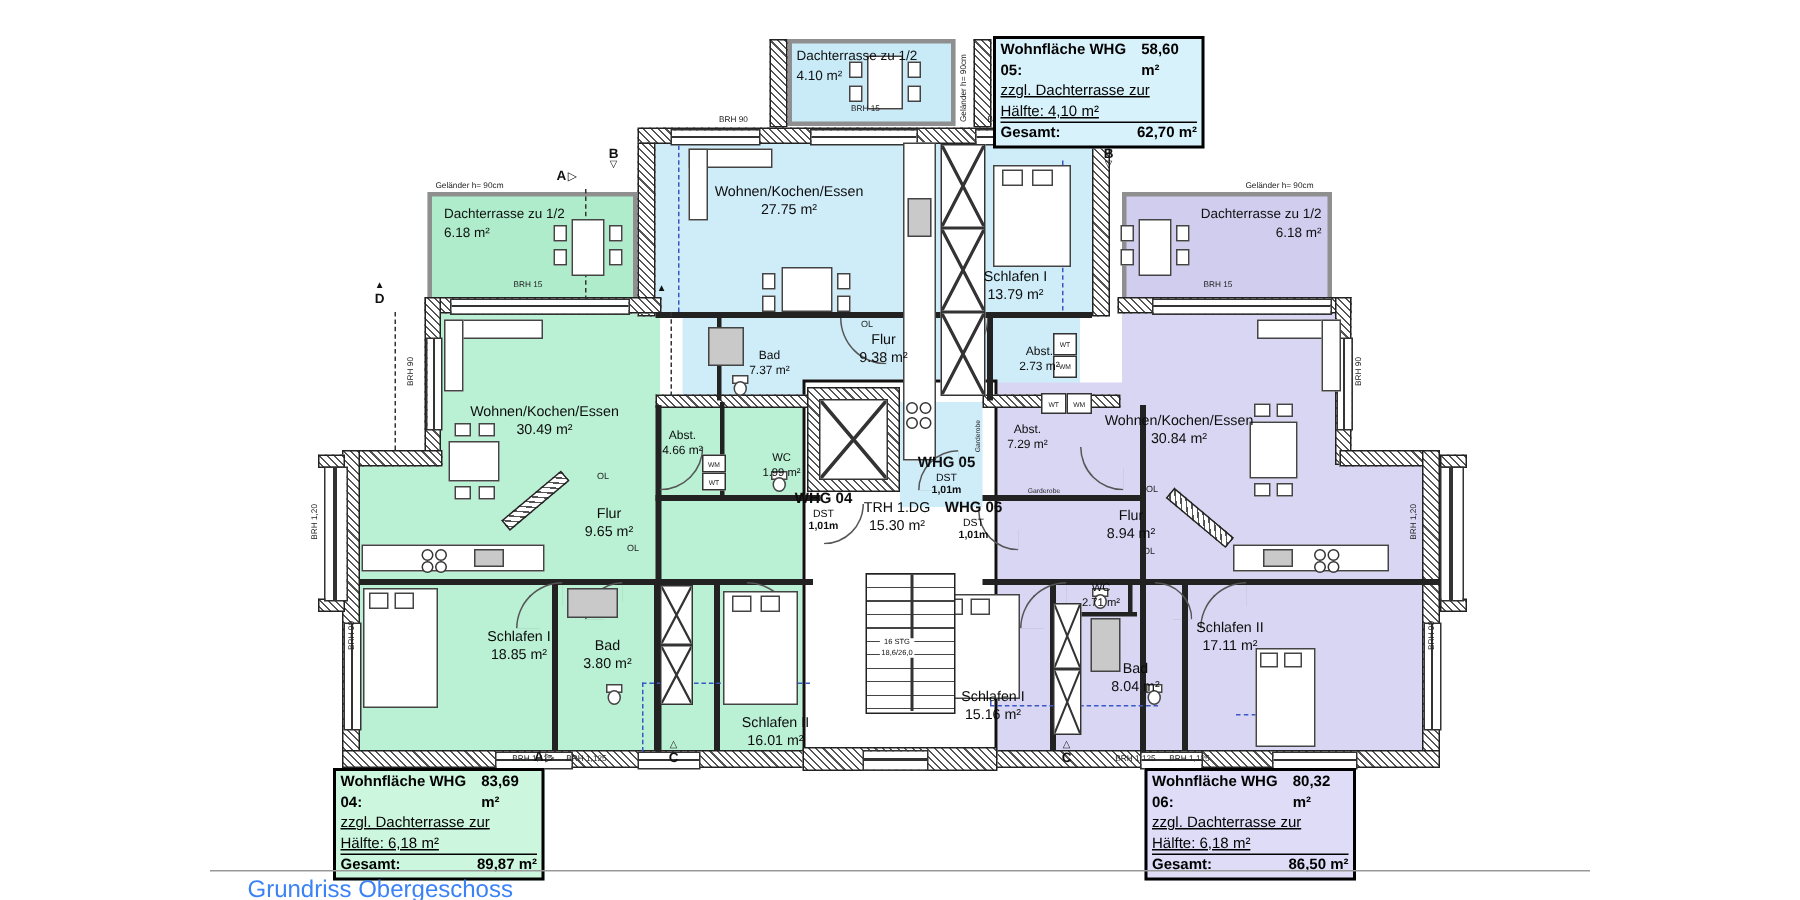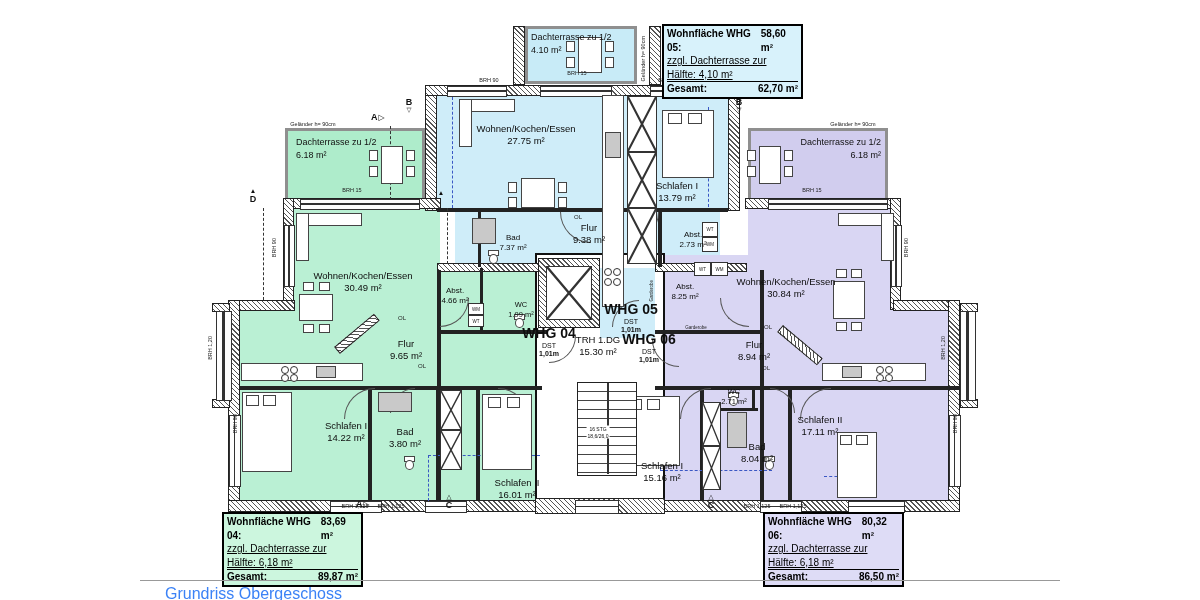--- a/index.html
+++ b/index.html
@@ -18,21 +18,21 @@
 .fur{position:absolute;z-index:23;background:#fff;border:1px solid #444;box-sizing:border-box}
 .gray{background:#c9c9c9}
 .hob{position:absolute;z-index:24;width:6px;height:6px;border:1px solid #333;border-radius:50%;background:#fff}
 .xbox{position:absolute;z-index:24;border:1.5px solid #333;background:#fff;box-sizing:border-box}
 .xbox svg{width:100%;height:100%;display:block}
 .stairs{position:absolute;z-index:24;left:577px;top:382px;width:60px;height:94px;border:1.5px solid #222;background:repeating-linear-gradient(to bottom,#fff 0 8px,#444 8px 9px);box-sizing:border-box}
 .stairs i{position:absolute;display:block;background:#333}
 .rl{position:absolute;z-index:30;transform:translate(-50%,-50%);text-align:center;font-size:9.5px;line-height:1.3;color:#0d0d0d;white-space:nowrap}
 .rl span{display:block}
 .s8{font-size:8px}.s75{font-size:7.5px}
-.whg .b{font-weight:700;font-size:14px}.whg .d{font-size:7px;line-height:1.15}
+.whg .b{font-weight:700;font-size:10px}.whg .d{font-size:7px;line-height:1.15}
 .sl{position:absolute;z-index:30;transform:translate(-50%,-50%);font-size:5.5px;color:#222;white-space:nowrap}
 .vt{position:absolute;z-index:30;writing-mode:vertical-rl;transform:rotate(180deg);font-size:5.5px;color:#222;white-space:nowrap}
 .cell{position:absolute;z-index:24;border:1px solid #333;background:#fff;font-size:4.5px;display:flex;align-items:center;justify-content:center;color:#222;box-sizing:border-box}
 .mk{position:absolute;z-index:35;transform:translate(-50%,0);text-align:center;font-size:9px;font-weight:700;color:#111;line-height:1}
 .mk .tri{display:block;font-size:6.5px;font-weight:400}
 .mkr{position:absolute;z-index:35;font-size:9px;font-weight:700;color:#111;display:flex;align-items:center;gap:1px;line-height:1}
 .mkr .tri{font-size:8px;font-weight:400}
 .ibox{position:absolute;z-index:40;width:141px;border:2px solid #000;padding:1px 3px;font-size:10px;color:#000;box-sizing:border-box}
 .ibox>div{display:flex;justify-content:space-between;line-height:1.35}
 .ibox .r1{font-weight:700}
@@ -336,21 +336,21 @@
   <div class="rl" style="left:406px;top:350px">
       <span>Flur</span>
       <span>9.65 m²</span>
     </div>
   <div class="rl s75" style="left:521px;top:310px">
       <span>WC</span>
       <span>1.99 m²</span>
     </div>
   <div class="rl" style="left:346px;top:432px">
       <span>Schlafen I</span>
-      <span>14.22 m²</span>
+      <span>18.85 m²</span>
     </div>
   <div class="rl" style="left:405px;top:438px">
       <span>Bad</span>
       <span>3.80 m²</span>
     </div>
   <div class="rl" style="left:517px;top:489px">
       <span>Schlafen II</span>
       <span>16.01 m²</span>
     </div>
 
@@ -374,21 +374,21 @@
       <span>Abst.</span>
       <span>2.73 m²</span>
     </div>
 
   <div class="rl" style="left:786px;top:288px">
       <span>Wohnen/Kochen/Essen</span>
       <span>30.84 m²</span>
     </div>
   <div class="rl s8" style="left:685px;top:292px">
       <span>Abst.</span>
-      <span>8.25 m²</span>
+      <span>7.29 m²</span>
     </div>
   <div class="rl" style="left:754px;top:351px">
       <span>Flur</span>
       <span>8.94 m²</span>
     </div>
   <div class="rl s75" style="left:734px;top:397px">
       <span>WC</span>
       <span>2.71 m²</span>
     </div>
   <div class="rl" style="left:820px;top:426px">

